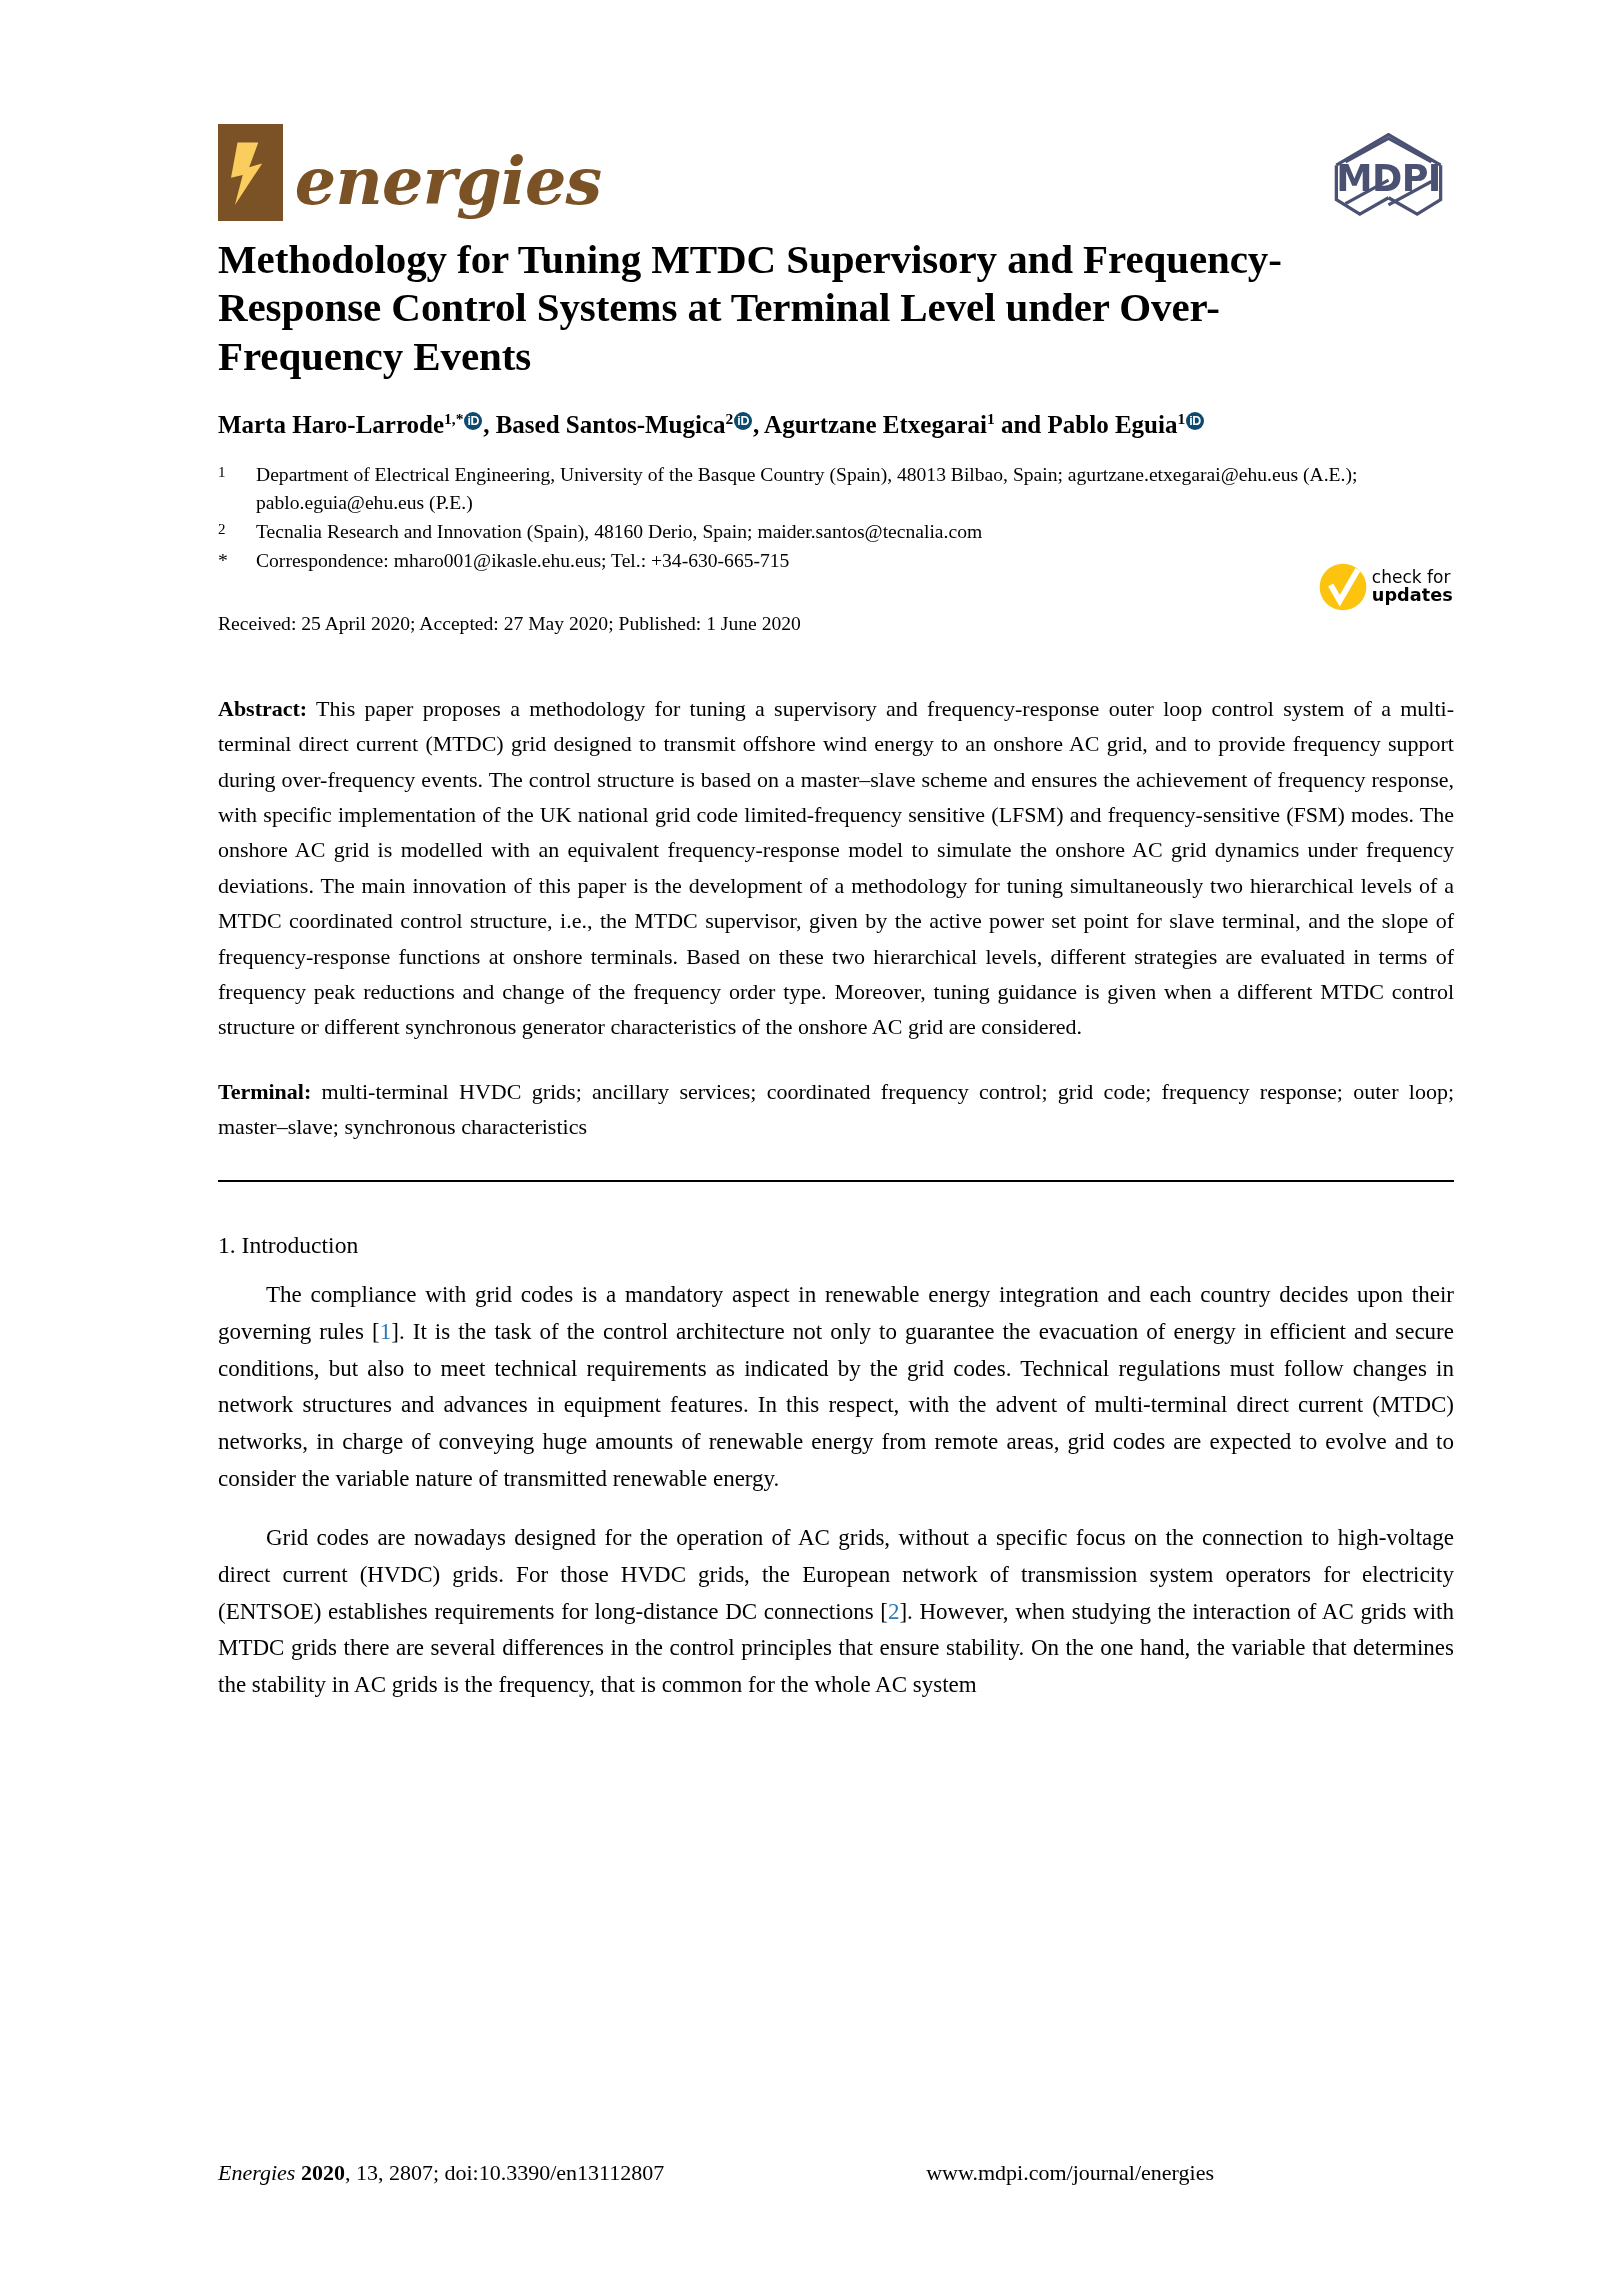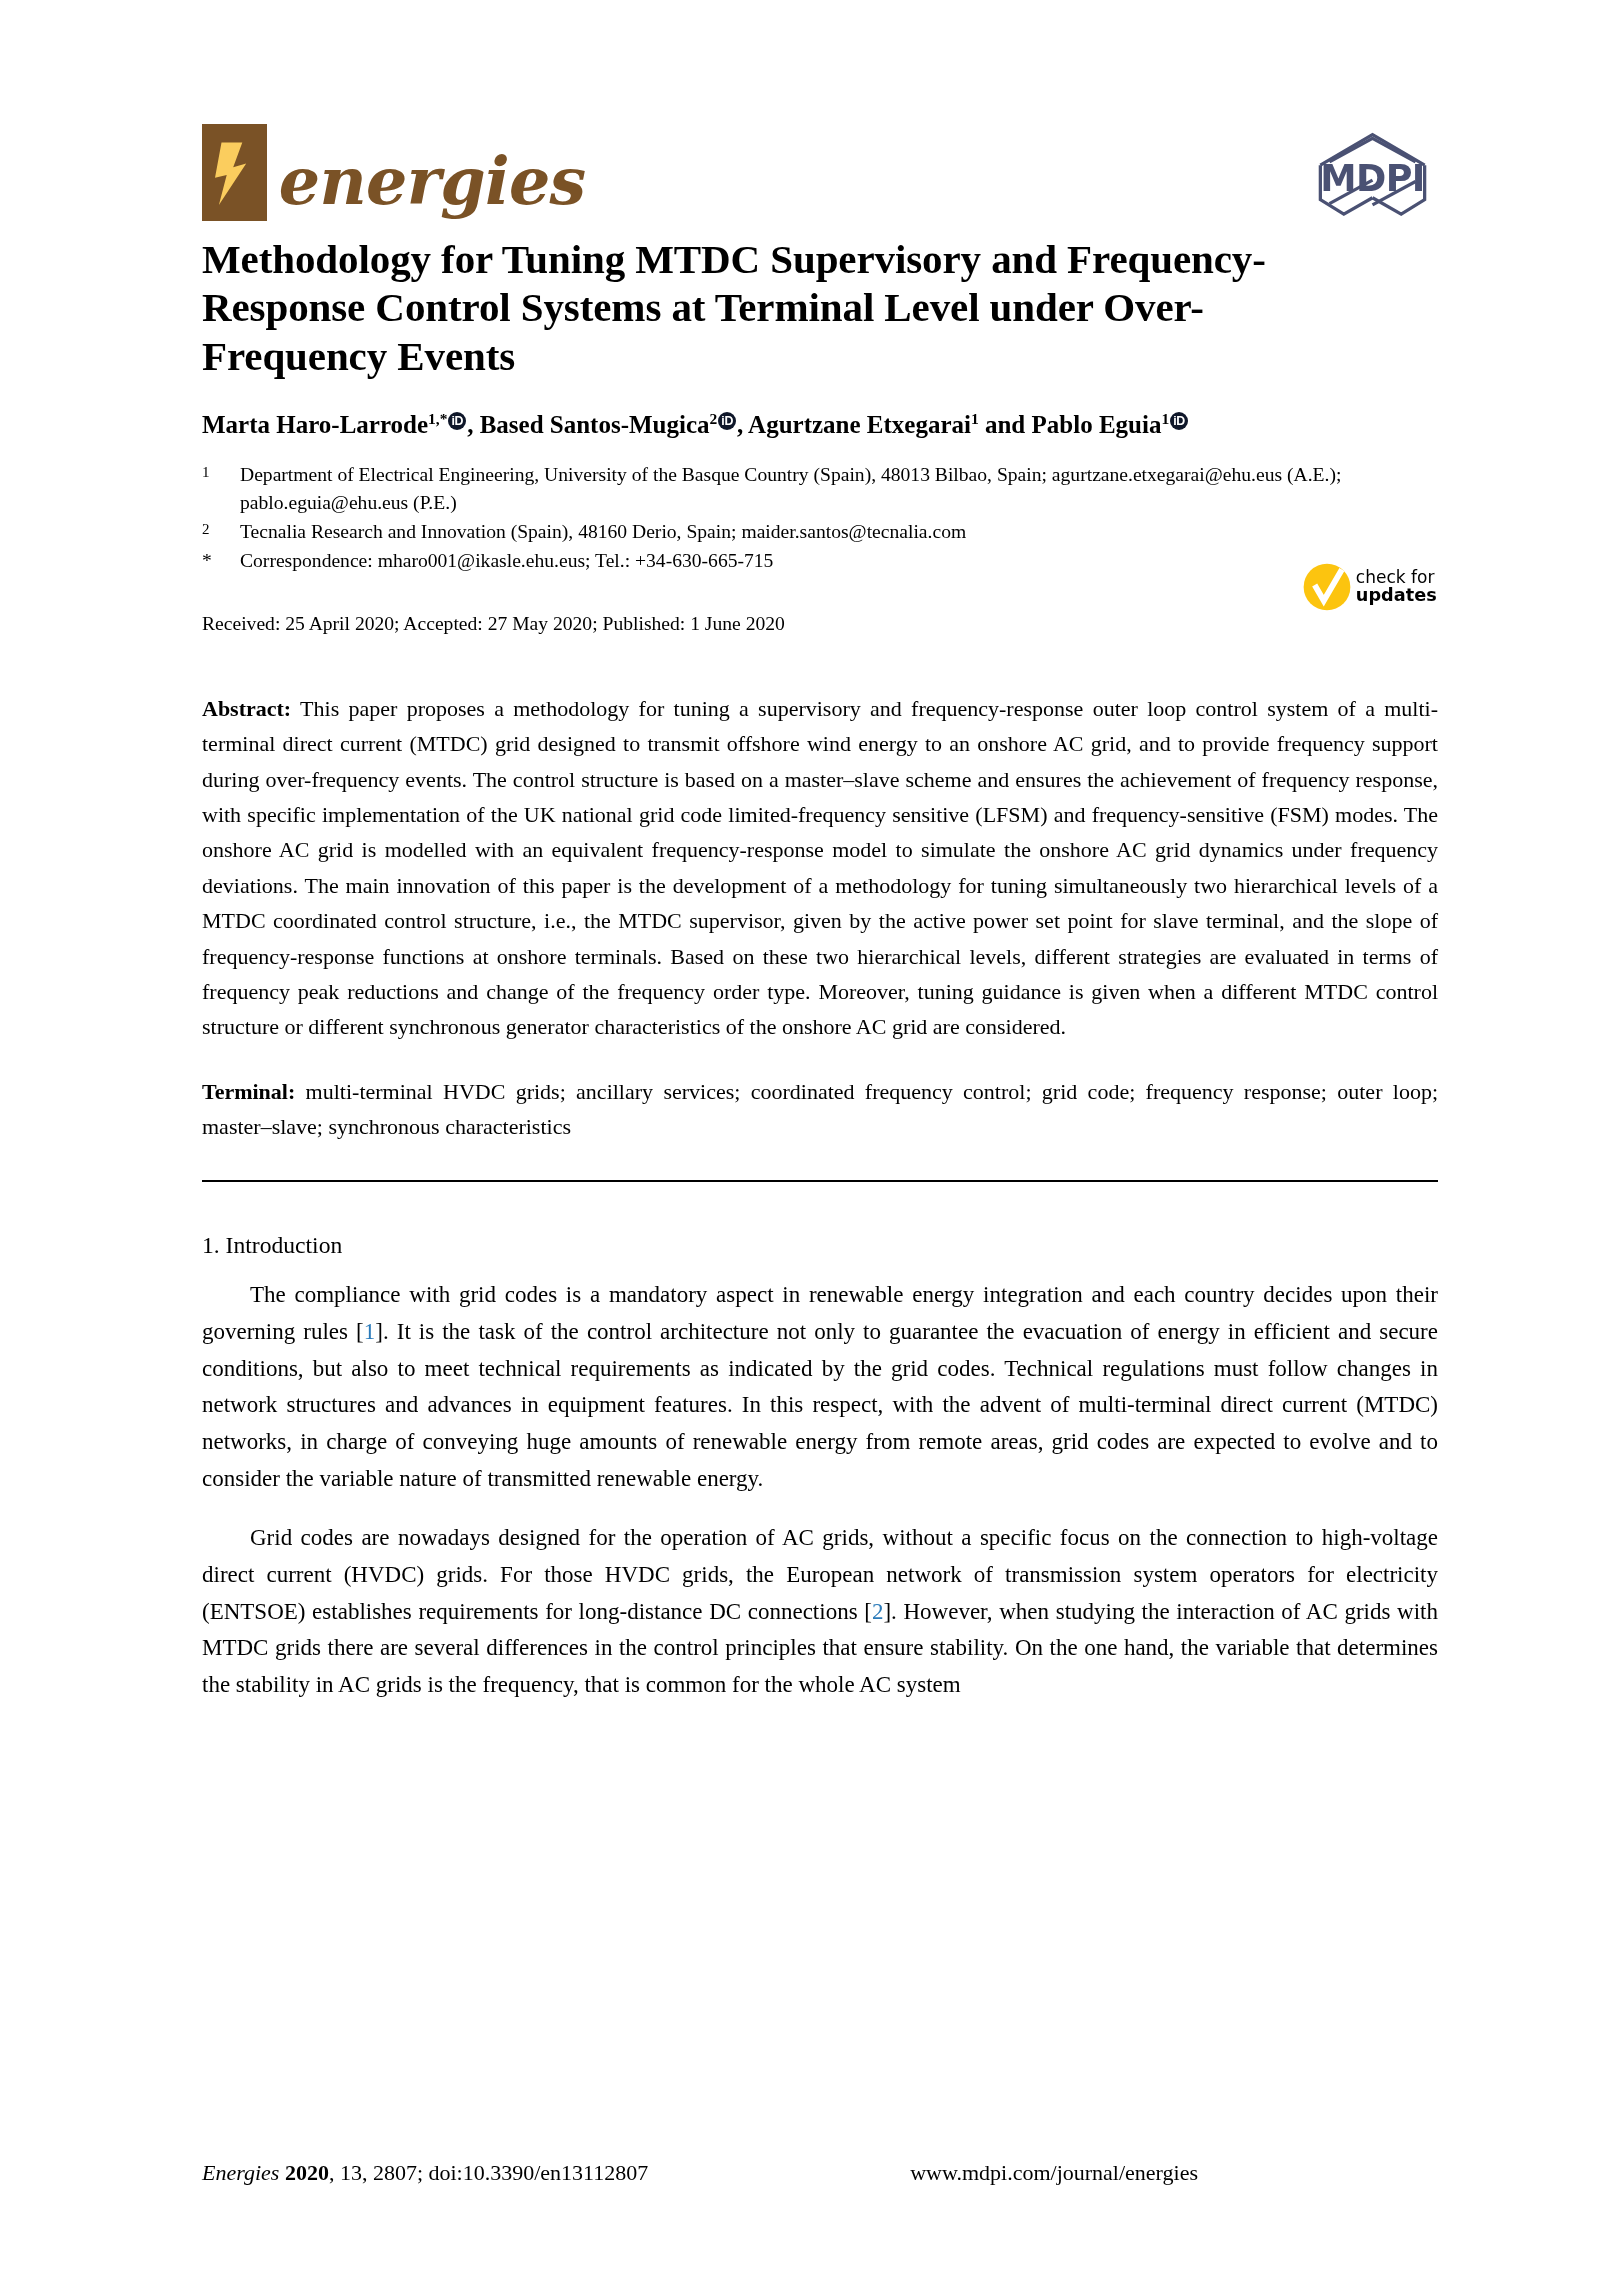--- a/index.html
+++ b/index.html
@@ -11,21 +11,21 @@
     width: 1623px;
     height: 2295px;
     position: relative;
     font-family: "Liberation Serif", "DejaVu Serif", serif;
     color: #000000;
     overflow: hidden;
   }
 
   .page {
     position: absolute;
-    left: 0; top: 0;
+    left: 16px; top: 0;
     width: 1384px;
     height: 2295px;
     background: #fff;
   }
 
   .content {
     position: absolute;
     left: 202px;
     top: 124px;
     width: 1236px;
@@ -95,21 +95,21 @@
     font-size: 25px;
     font-weight: 700;
     line-height: 1.35;
   }
   .authors sup { font-size: 0.62em; font-weight: 700; vertical-align: super; }
   .orcid {
     display: inline-block;
     width: 18.3px;
     height: 18.3px;
     border-radius: 50%;
-    background: #0f172a;
+    background: #0c4a6e;
     color: #ffffff;
     font-family: "Liberation Sans", sans-serif;
     font-size: 12.4px;
     font-weight: 700;
     font-style: normal;
     line-height: 18.3px;
     text-align: center;
     vertical-align: 7.9px;
     margin: 0 0.7px;
     letter-spacing: -0.3px;

